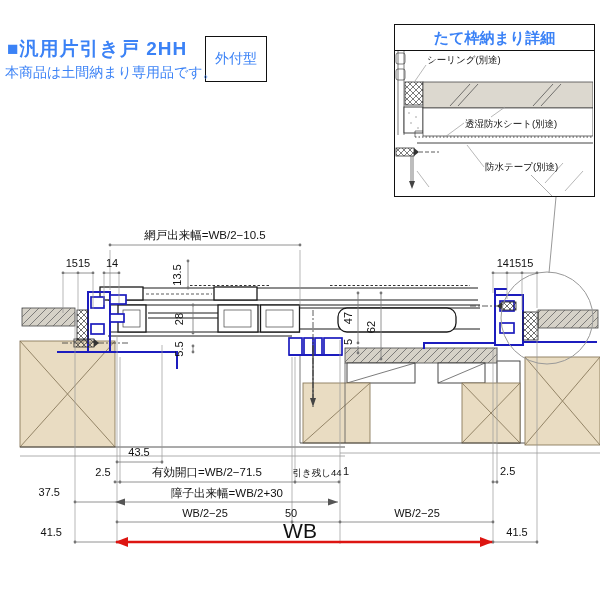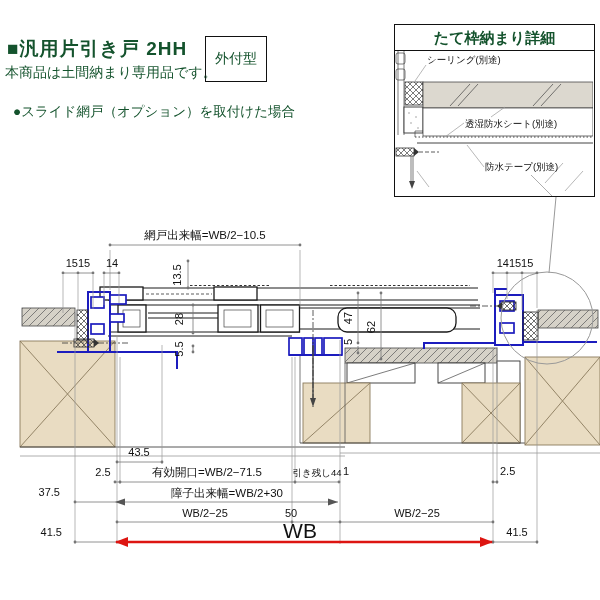--- a/index.html
+++ b/index.html
@@ -1,17 +1,17 @@
 <!DOCTYPE html>
 <html><head>
 <meta charset="utf-8">
 <style>
   html,body{margin:0;padding:0;background:#fff;}
   .stage{position:relative;width:600px;height:600px;background:#fff;overflow:hidden;
-         font-family:"Liberation Sans",sans-serif;color:#14532d;}
+         font-family:"Liberation Sans",sans-serif;color:#3b82f6;}
   .pagetitle{position:absolute;left:7px;top:36px;font-size:19px;font-weight:bold;letter-spacing:1px;}
   .badge{position:absolute;left:205px;top:36px;border:1.5px solid #111;padding:13px 9px;font-size:14px;}
   .note{position:absolute;left:5px;top:64px;font-size:14px;}
   .bullet{position:absolute;left:13px;top:103px;font-size:13.5px;}
   .detailbox{position:absolute;left:394px;top:24px;width:201px;height:173px;border:1.5px solid #111;background:#fff;box-sizing:border-box;}
   .detailtitle{height:25px;line-height:25px;text-align:center;font-size:15px;font-weight:600;border-bottom:1.5px solid #111;}
   .mainsvg{position:absolute;left:0;top:195px;}
   svg text{font-family:"Liberation Sans",sans-serif;fill:#111;}
   .dt{font-size:11px;}
   .dts{font-size:9.5px;}
@@ -30,21 +30,20 @@
   .dot{fill:#777;}
 </style>
 </head>
 <body>
 
 <div class="stage">
 
   <div class="pagetitle">■汎用片引き戸 2HH</div>
   <div class="badge">外付型</div>
   <div class="note">本商品は土間納まり専用品です。</div>
-  <div class="bullet">●スライド網戸（オプション）を取付けた場合</div>
 
   <div class="detailbox">
     <div class="detailtitle">たて枠納まり詳細</div>
     <svg width="198" height="146" viewBox="0 0 198 146">
       <defs>
         <pattern id="xh2" width="6" height="6" patternUnits="userSpaceOnUse">
           <path d="M0,0 L6,6 M6,0 L0,6" stroke="#444" stroke-width="0.7"></path>
         </pattern>
       </defs>
       <g>

